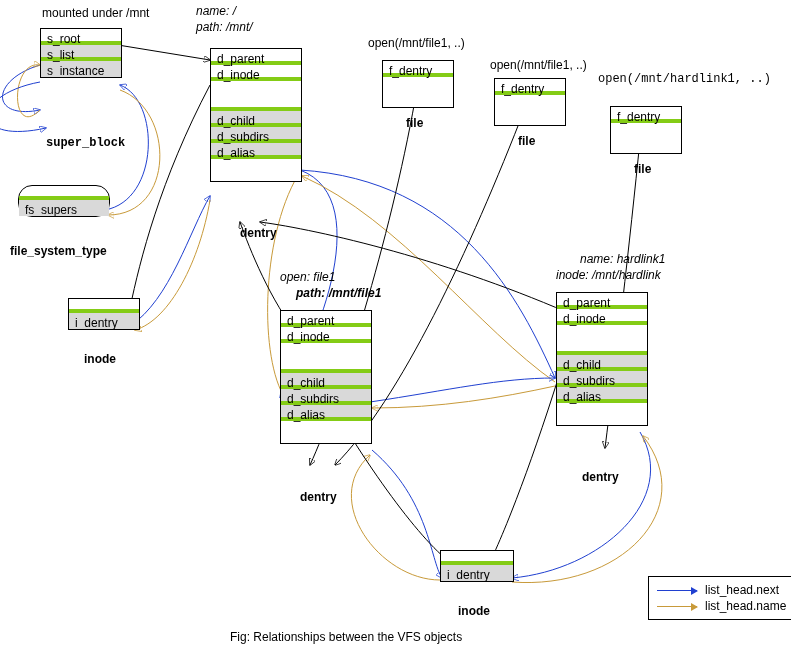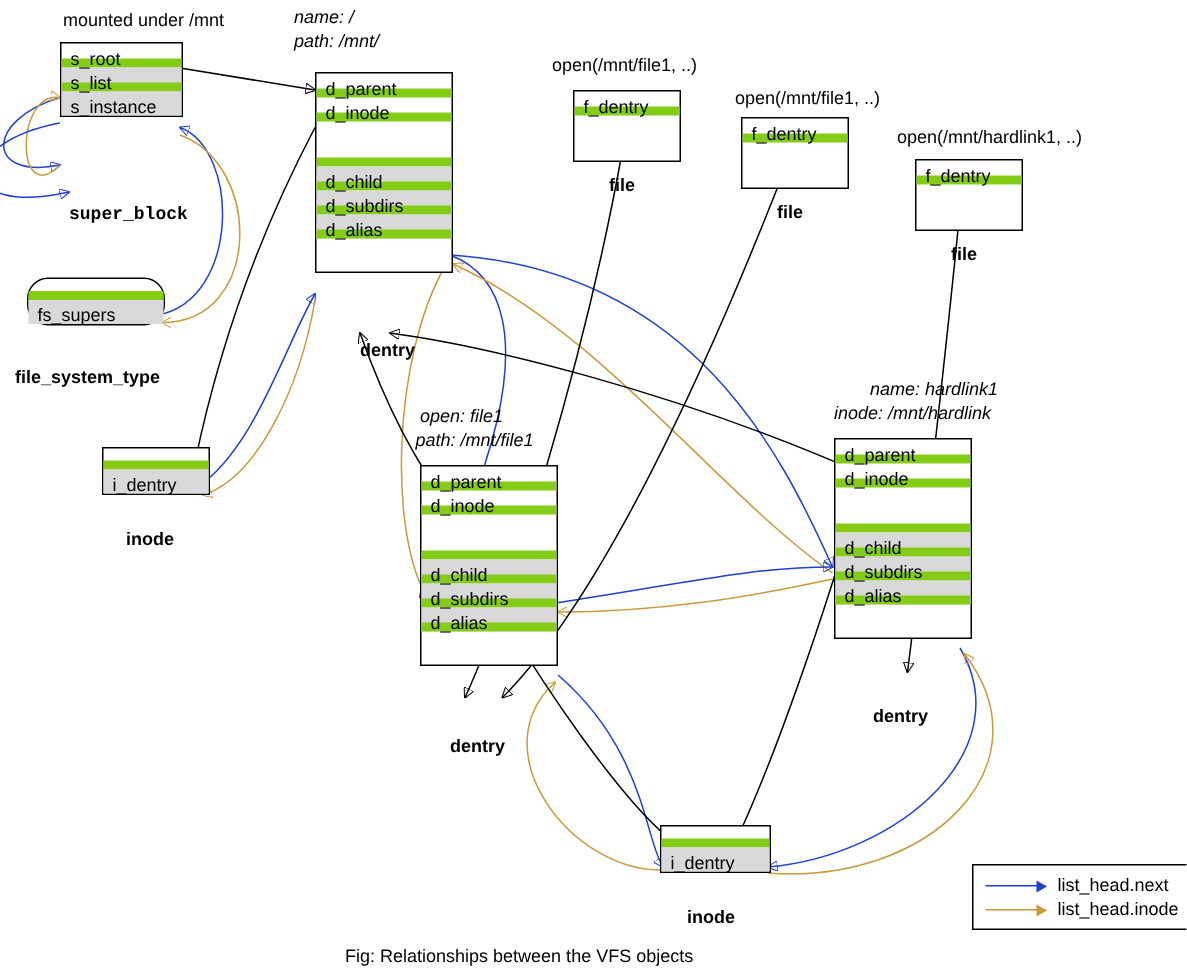--- a/index.html
+++ b/index.html
@@ -12,21 +12,21 @@
     font-size: 12px;
     background: #fff;
     color: #000;
   }
   .box {
     position: absolute;
     border: 1px solid #000;
     background: #fff;
   }
   .row {
-    border-bottom: 6px solid #84cc16;
+    border-bottom: 4px solid #84cc16;
     padding: 2px 6px;
     height: 16px;
     line-height: 16px;
     white-space: nowrap;
     box-sizing: border-box;
   }
   .row:last-child { border-bottom: none; }
   .shaded { background: #d9d9d9; }
   .lbl {
     position: absolute;
@@ -168,29 +168,29 @@
 </div>
 <div class="lbl bold" style="left:406px; top:116px;">file</div>
 
 <div class="lbl" style="left:490px; top:58px;">open(/mnt/file1, ..)</div>
 <div class="box" style="left:494px; top:78px; width:70px;">
   <div class="row">f_dentry</div>
   <div class="row" style="height:30px;"></div>
 </div>
 <div class="lbl bold" style="left:518px; top:134px;">file</div>
 
-<div class="lbl" style="left:598px; top:84px;">open(/mnt/hardlink1, ..)</div>
+<div class="lbl" style="left:598px; top:72px;font-family:Liberation Mono, monospace;">open(/mnt/hardlink1, ..)</div>
 <div class="box" style="left:610px; top:106px; width:70px;">
   <div class="row">f_dentry</div>
   <div class="row" style="height:30px;"></div>
 </div>
 <div class="lbl bold" style="left:634px; top:162px;">file</div>
 
 <div class="lbl ital" style="left:280px; top:270px;">open: file1</div>
-<div class="lbl ital" style="left:277px; top:286px;">path: /mnt/file1</div>
+<div class="lbl ital" style="left:296px; top:286px;font-weight:bold;">path: /mnt/file1</div>
 <div class="box" style="left:280px; top:310px; width:90px;">
   <div class="row">d_parent</div>
   <div class="row">d_inode</div>
   <div class="row" style="height:30px;"></div>
   <div class="row shaded">d_child</div>
   <div class="row shaded">d_subdirs</div>
   <div class="row shaded">d_alias</div>
   <div class="row" style="height:22px;"></div>
 </div>
 <div class="lbl bold" style="left:300px; top:490px;">dentry</div>
@@ -216,15 +216,15 @@
 
 <div class="lbl" style="left:230px; top:630px;">Fig: Relationships between the VFS objects</div>
 
 <div class="legend" style="left:648px; top:576px;">
   <div class="legend-row">
     <span class="legend-swatch next"></span>
     <span>list_head.next</span>
   </div>
   <div class="legend-row">
     <span class="legend-swatch prev"></span>
-    <span>list_head.inode</span>
+    <span>list_head.name</span>
   </div>
 </div>
 
 </body></html>

